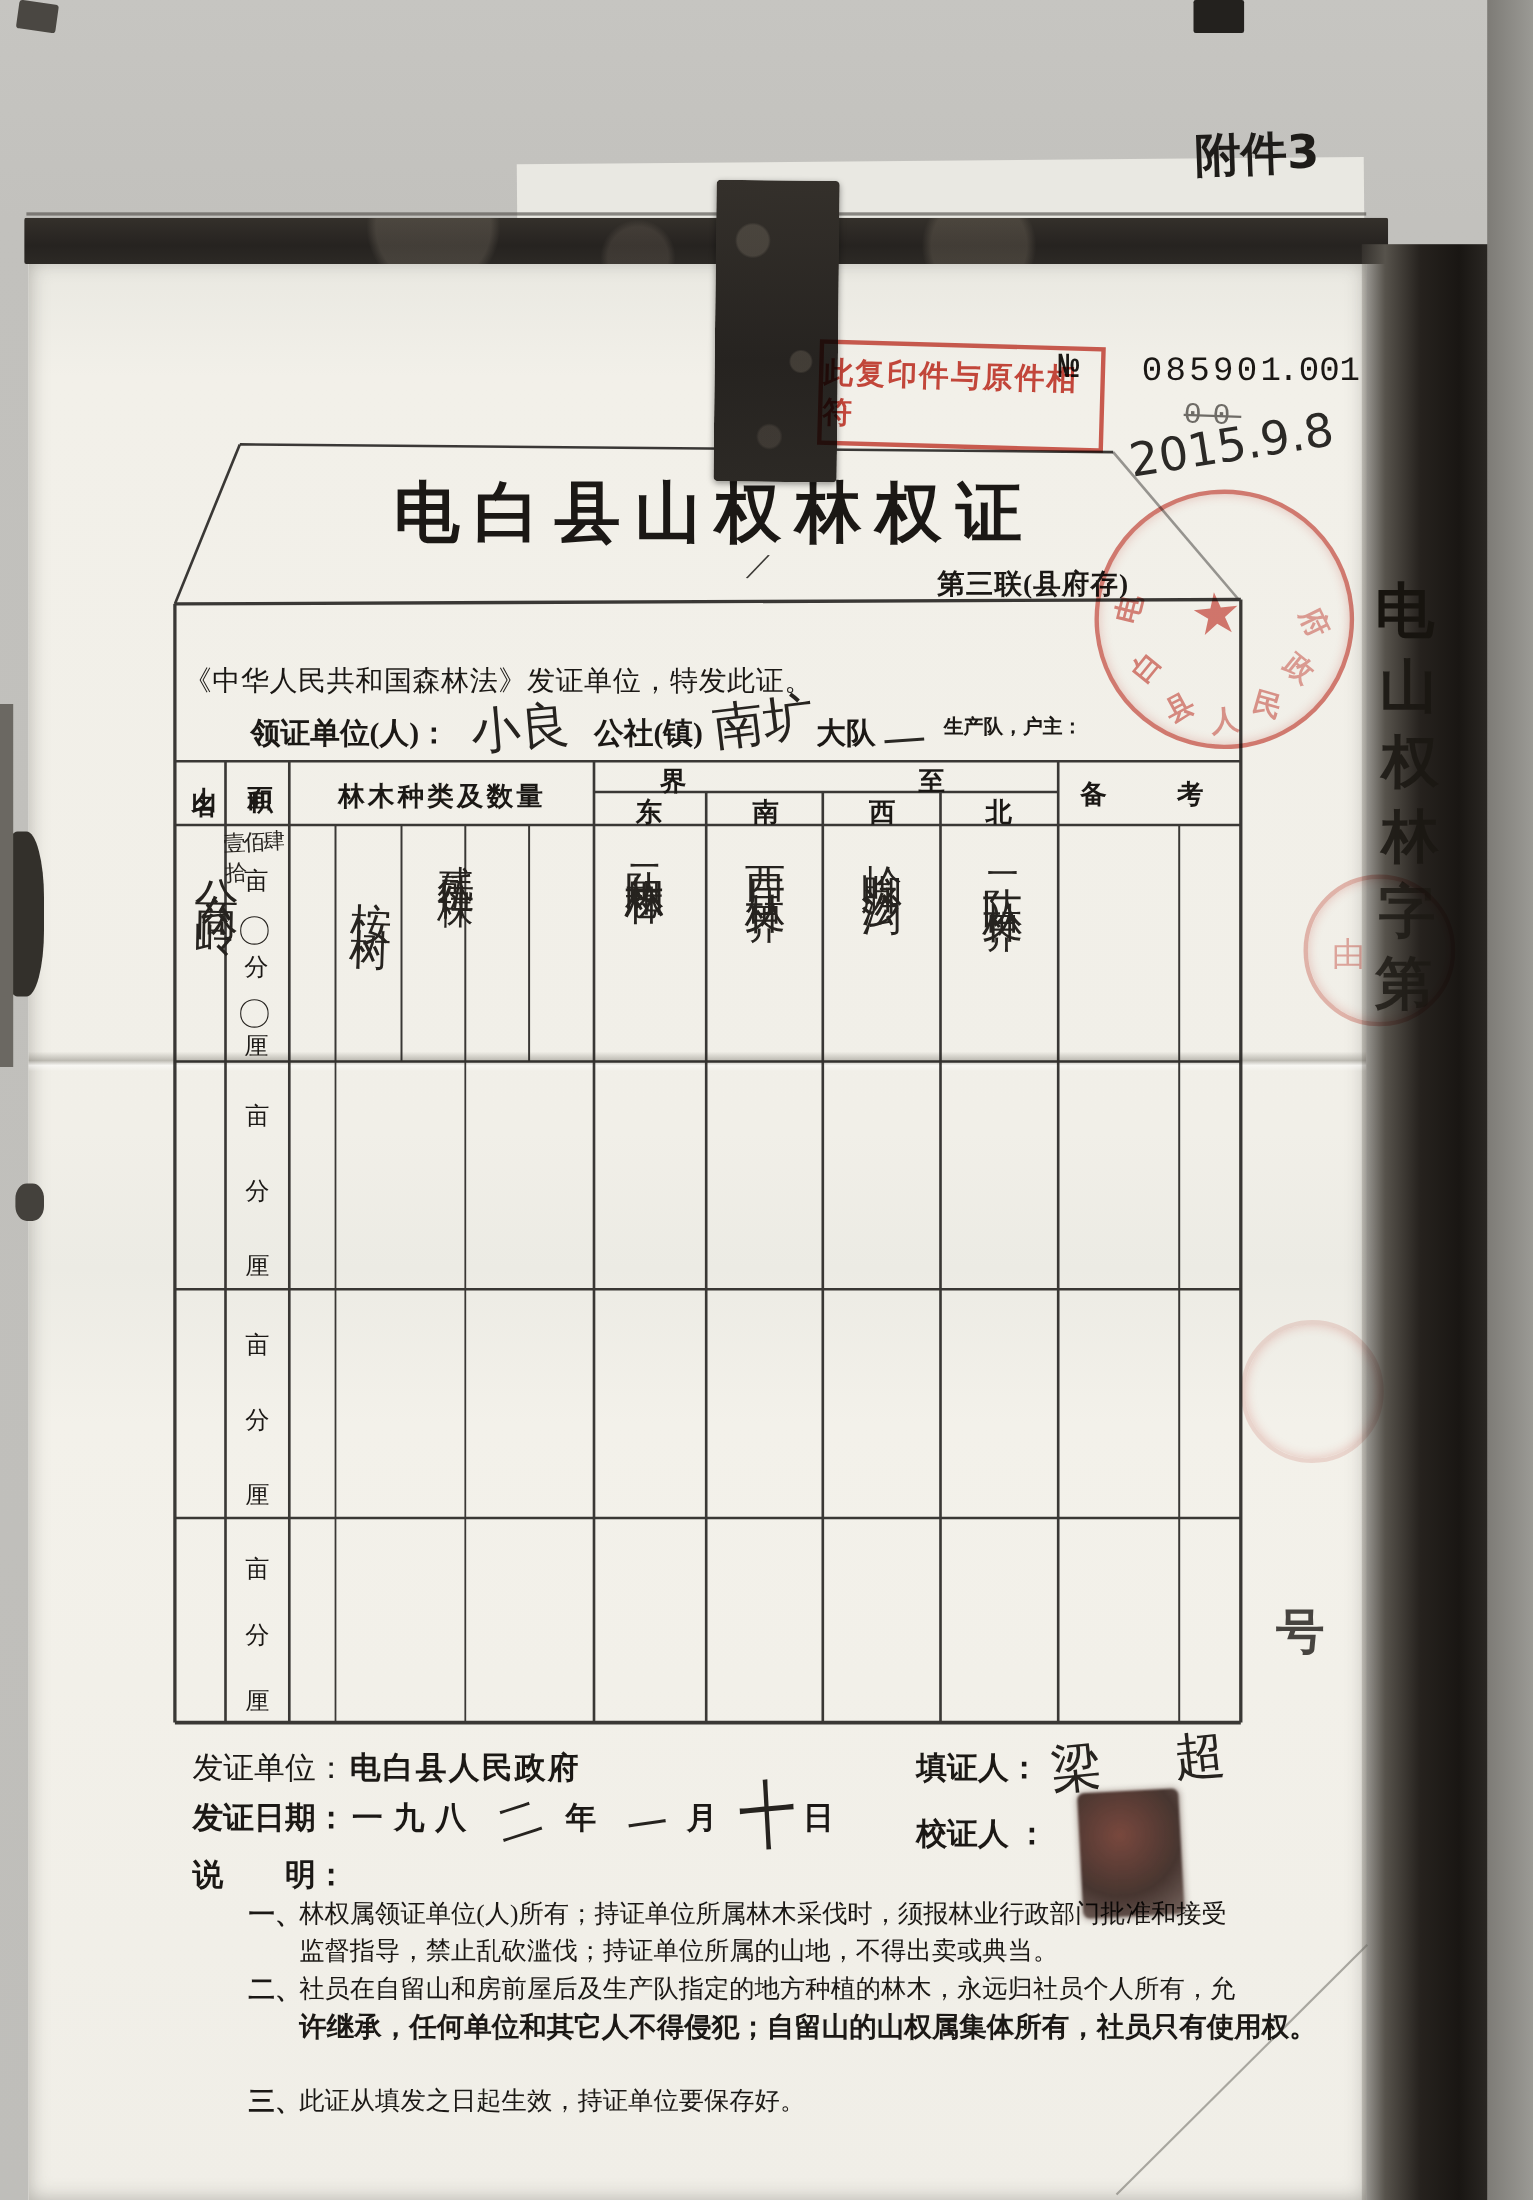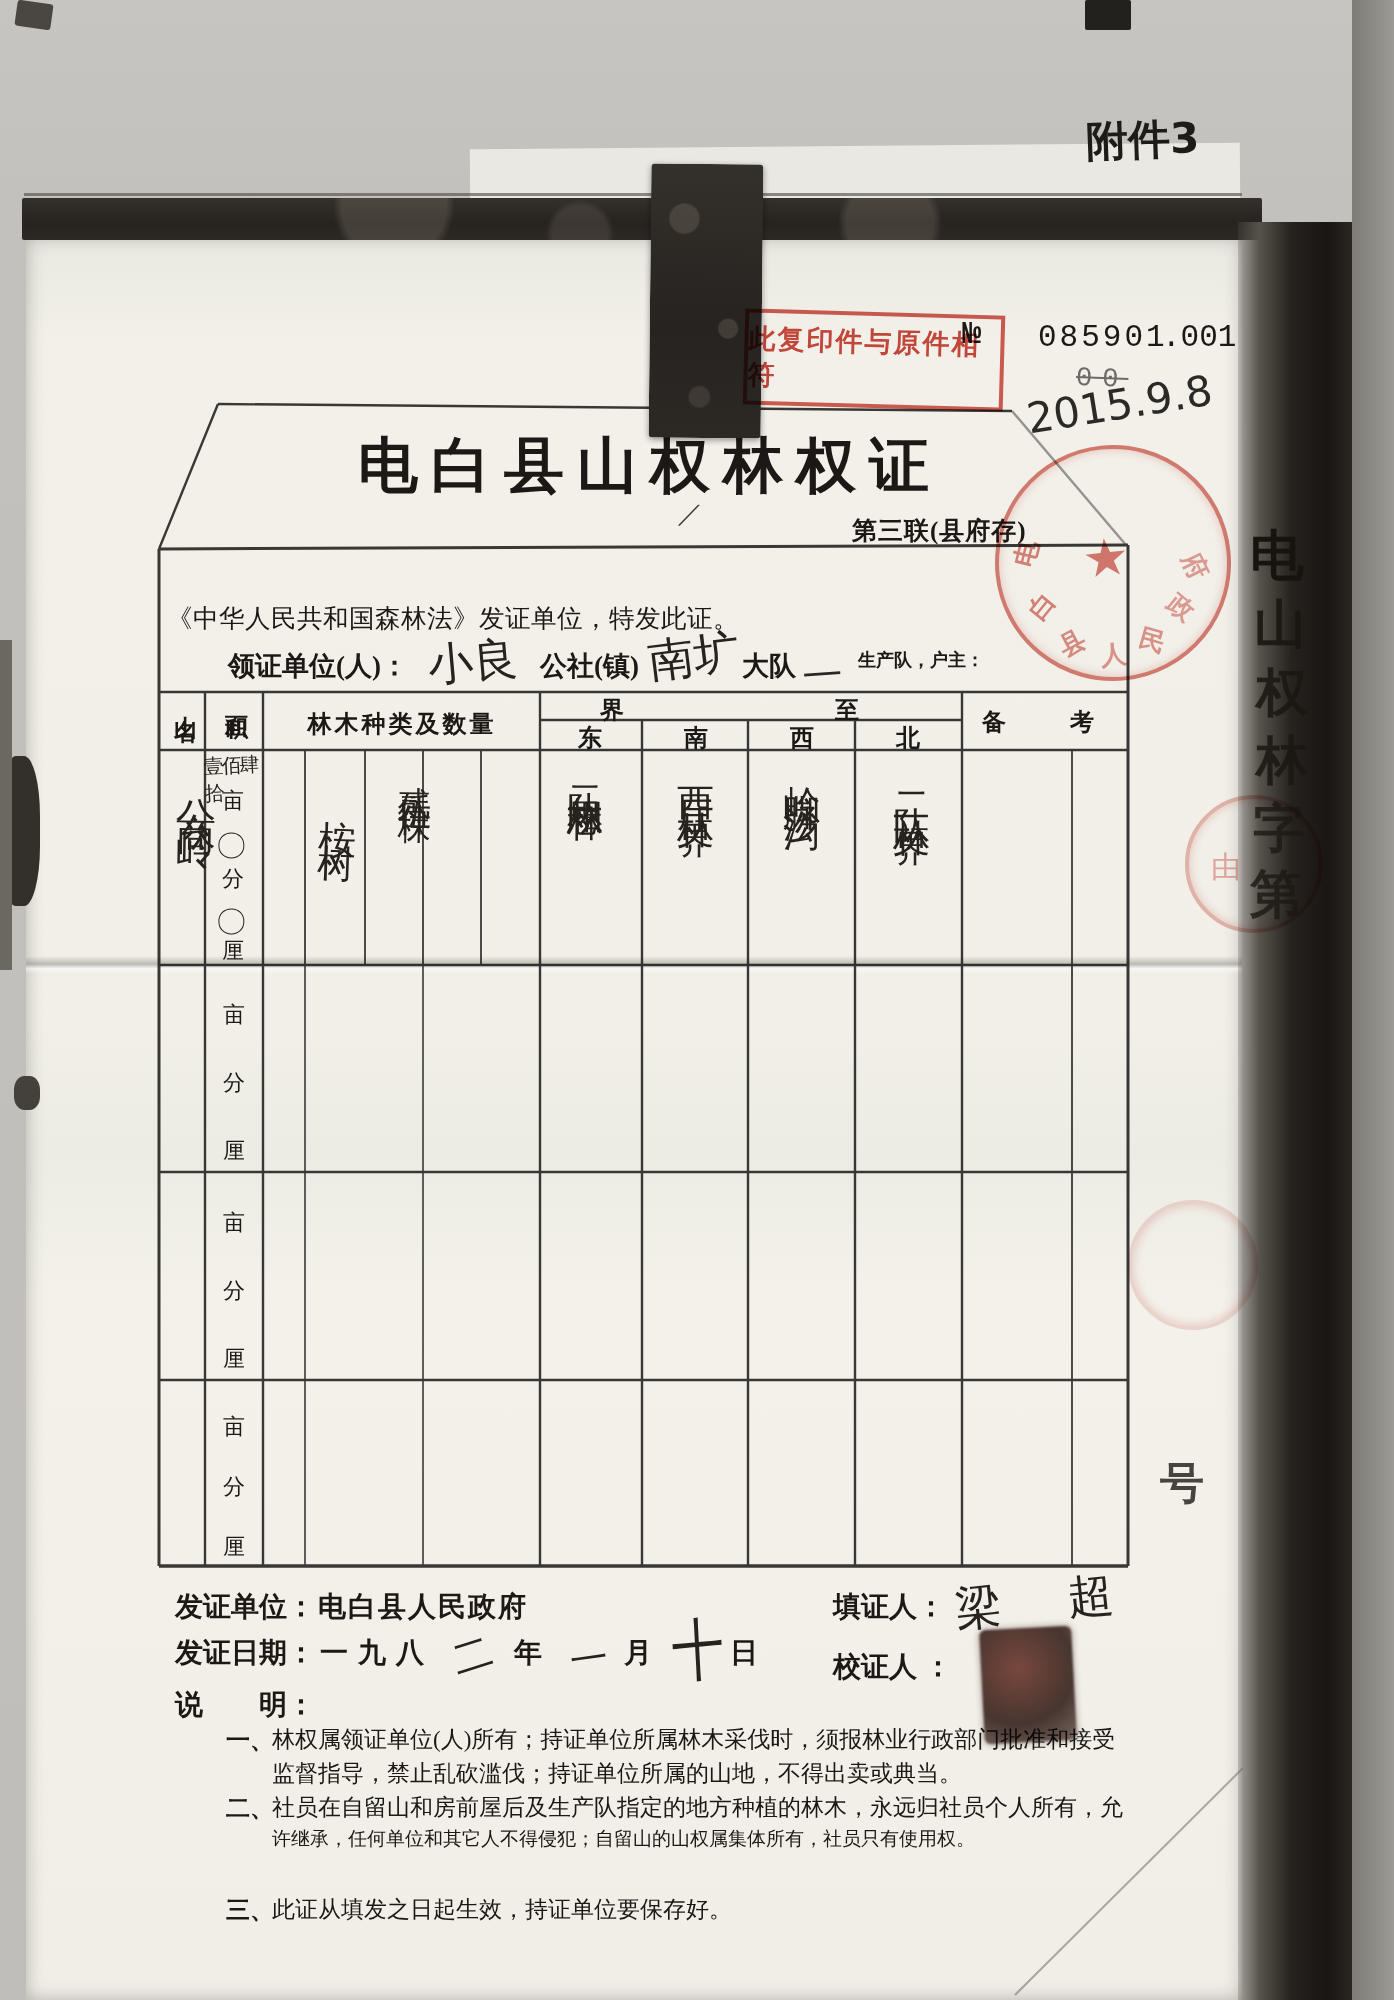--- a/index.html
+++ b/index.html
@@ -164,21 +164,21 @@
   <span class="abs serif ink" style="left:223px;top:1000px;font-size:22px;z-index:5;">亩</span>
   <span class="abs serif ink" style="left:223px;top:1068px;font-size:22px;z-index:5;">分</span>
   <span class="abs serif ink" style="left:223px;top:1136px;font-size:22px;z-index:5;">厘</span>
   <span class="abs serif ink" style="left:223px;top:1208px;font-size:22px;z-index:5;">亩</span>
   <span class="abs serif ink" style="left:223px;top:1276px;font-size:22px;z-index:5;">分</span>
   <span class="abs serif ink" style="left:223px;top:1344px;font-size:22px;z-index:5;">厘</span>
   <span class="abs serif ink" style="left:223px;top:1412px;font-size:22px;z-index:5;">亩</span>
   <span class="abs serif ink" style="left:223px;top:1472px;font-size:22px;z-index:5;">分</span>
   <span class="abs serif ink" style="left:223px;top:1532px;font-size:22px;z-index:5;">厘</span>
 
-  <span class="abs serif ink" style="left:175px;top:1588px;font-size:28px;font-weight:700;z-index:5;">发证单位：</span>
+  <span class="abs serif ink" style="left:175px;top:1588px;font-size:28px;font-weight:400;z-index:5;">发证单位：</span>
   <span class="abs serif ink" style="left:318px;top:1588px;font-size:28px;font-weight:700;letter-spacing:2px;z-index:5;">电白县人民政府</span>
   <span class="abs serif ink" style="left:833px;top:1588px;font-size:28px;font-weight:700;z-index:5;">填证人：</span>
   <span class="abs hw" style="left:955px;top:1570px;font-size:46px;letter-spacing:26px;transform:rotate(-6deg);z-index:5;">梁 超</span>
 
   <span class="abs serif ink" style="left:175px;top:1634px;font-size:28px;font-weight:700;z-index:5;">发证日期：</span>
   <span class="abs serif ink" style="left:320px;top:1634px;font-size:28px;font-weight:700;letter-spacing:10px;z-index:5;">一九八</span>
   <span class="abs hw" style="left:452px;top:1628px;font-size:40px;transform:rotate(-18deg);z-index:5;">二</span>
   <span class="abs serif ink" style="left:514px;top:1634px;font-size:28px;font-weight:700;z-index:5;">年</span>
   <span class="abs hw" style="left:570px;top:1634px;font-size:38px;transform:rotate(-8deg);z-index:5;">一</span>
   <span class="abs serif ink" style="left:624px;top:1634px;font-size:28px;font-weight:700;z-index:5;">月</span>
@@ -191,21 +191,21 @@
        mix-blend-mode:multiply;border-radius:6px;filter:blur(1px);
        background:radial-gradient(circle at 40% 35%,rgba(105,45,35,.85),rgba(55,35,30,.9) 60%,rgba(70,45,38,.7));
        box-shadow:0 0 6px rgba(60,30,25,.5);"></div>
 
   <span class="abs serif ink" style="left:175px;top:1686px;font-size:28px;font-weight:700;z-index:5;">说　　明：</span>
   <span class="abs serif ink" style="left:226px;top:1724px;font-size:24px;font-weight:600;z-index:5;">一、</span>
   <span class="abs serif ink" style="left:272px;top:1724px;font-size:23px;font-weight:500;z-index:5;white-space:nowrap;">林权属领证单位(人)所有；持证单位所属林木采伐时，须报林业行政部门批准和接受</span>
   <span class="abs serif ink" style="left:272px;top:1758px;font-size:23px;font-weight:500;z-index:5;white-space:nowrap;">监督指导，禁止乱砍滥伐；持证单位所属的山地，不得出卖或典当。</span>
   <span class="abs serif ink" style="left:226px;top:1792px;font-size:24px;font-weight:600;z-index:5;">二、</span>
   <span class="abs serif ink" style="left:272px;top:1792px;font-size:23px;font-weight:500;z-index:5;white-space:nowrap;">社员在自留山和房前屋后及生产队指定的地方种植的林木，永远归社员个人所有，允</span>
-  <span class="abs serif ink" style="left:272px;top:1826px;font-size:19px;font-weight:400;z-index:5;white-space:nowrap;">许继承，任何单位和其它人不得侵犯；自留山的山权属集体所有，社员只有使用权。</span>
+  <span class="abs serif ink" style="left:272px;top:1826px;font-size:25px;font-weight:700;z-index:5;white-space:nowrap;">许继承，任何单位和其它人不得侵犯；自留山的山权属集体所有，社员只有使用权。</span>
   <span class="abs serif ink" style="left:226px;top:1894px;font-size:24px;font-weight:600;z-index:5;">三、</span>
   <span class="abs serif ink" style="left:272px;top:1894px;font-size:23px;font-weight:500;z-index:5;white-space:nowrap;">此证从填发之日起生效，持证单位要保存好。</span>
 
   <span class="abs serif" style="left:1250px;top:520px;font-size:54px;font-weight:800;color:#17140f;z-index:4;">电</span>
   <span class="abs serif" style="left:1254px;top:590px;font-size:52px;font-weight:800;color:#1a1712;z-index:4;opacity:.9;">山</span>
   <span class="abs serif" style="left:1256px;top:658px;font-size:52px;font-weight:800;color:#1a1712;z-index:4;opacity:.85;">权</span>
   <span class="abs serif" style="left:1256px;top:726px;font-size:52px;font-weight:800;color:#1a1712;z-index:4;opacity:.85;">林</span>
   <span class="abs serif" style="left:1253px;top:794px;font-size:52px;font-weight:800;color:#1c1914;z-index:4;opacity:.8;">字</span>
   <span class="abs serif" style="left:1250px;top:860px;font-size:52px;font-weight:800;color:#1c1914;z-index:4;opacity:.8;">第</span>
   <span class="abs serif" style="left:1160px;top:1454px;font-size:44px;font-weight:700;color:#2a2723;z-index:4;opacity:.85;">号</span>

